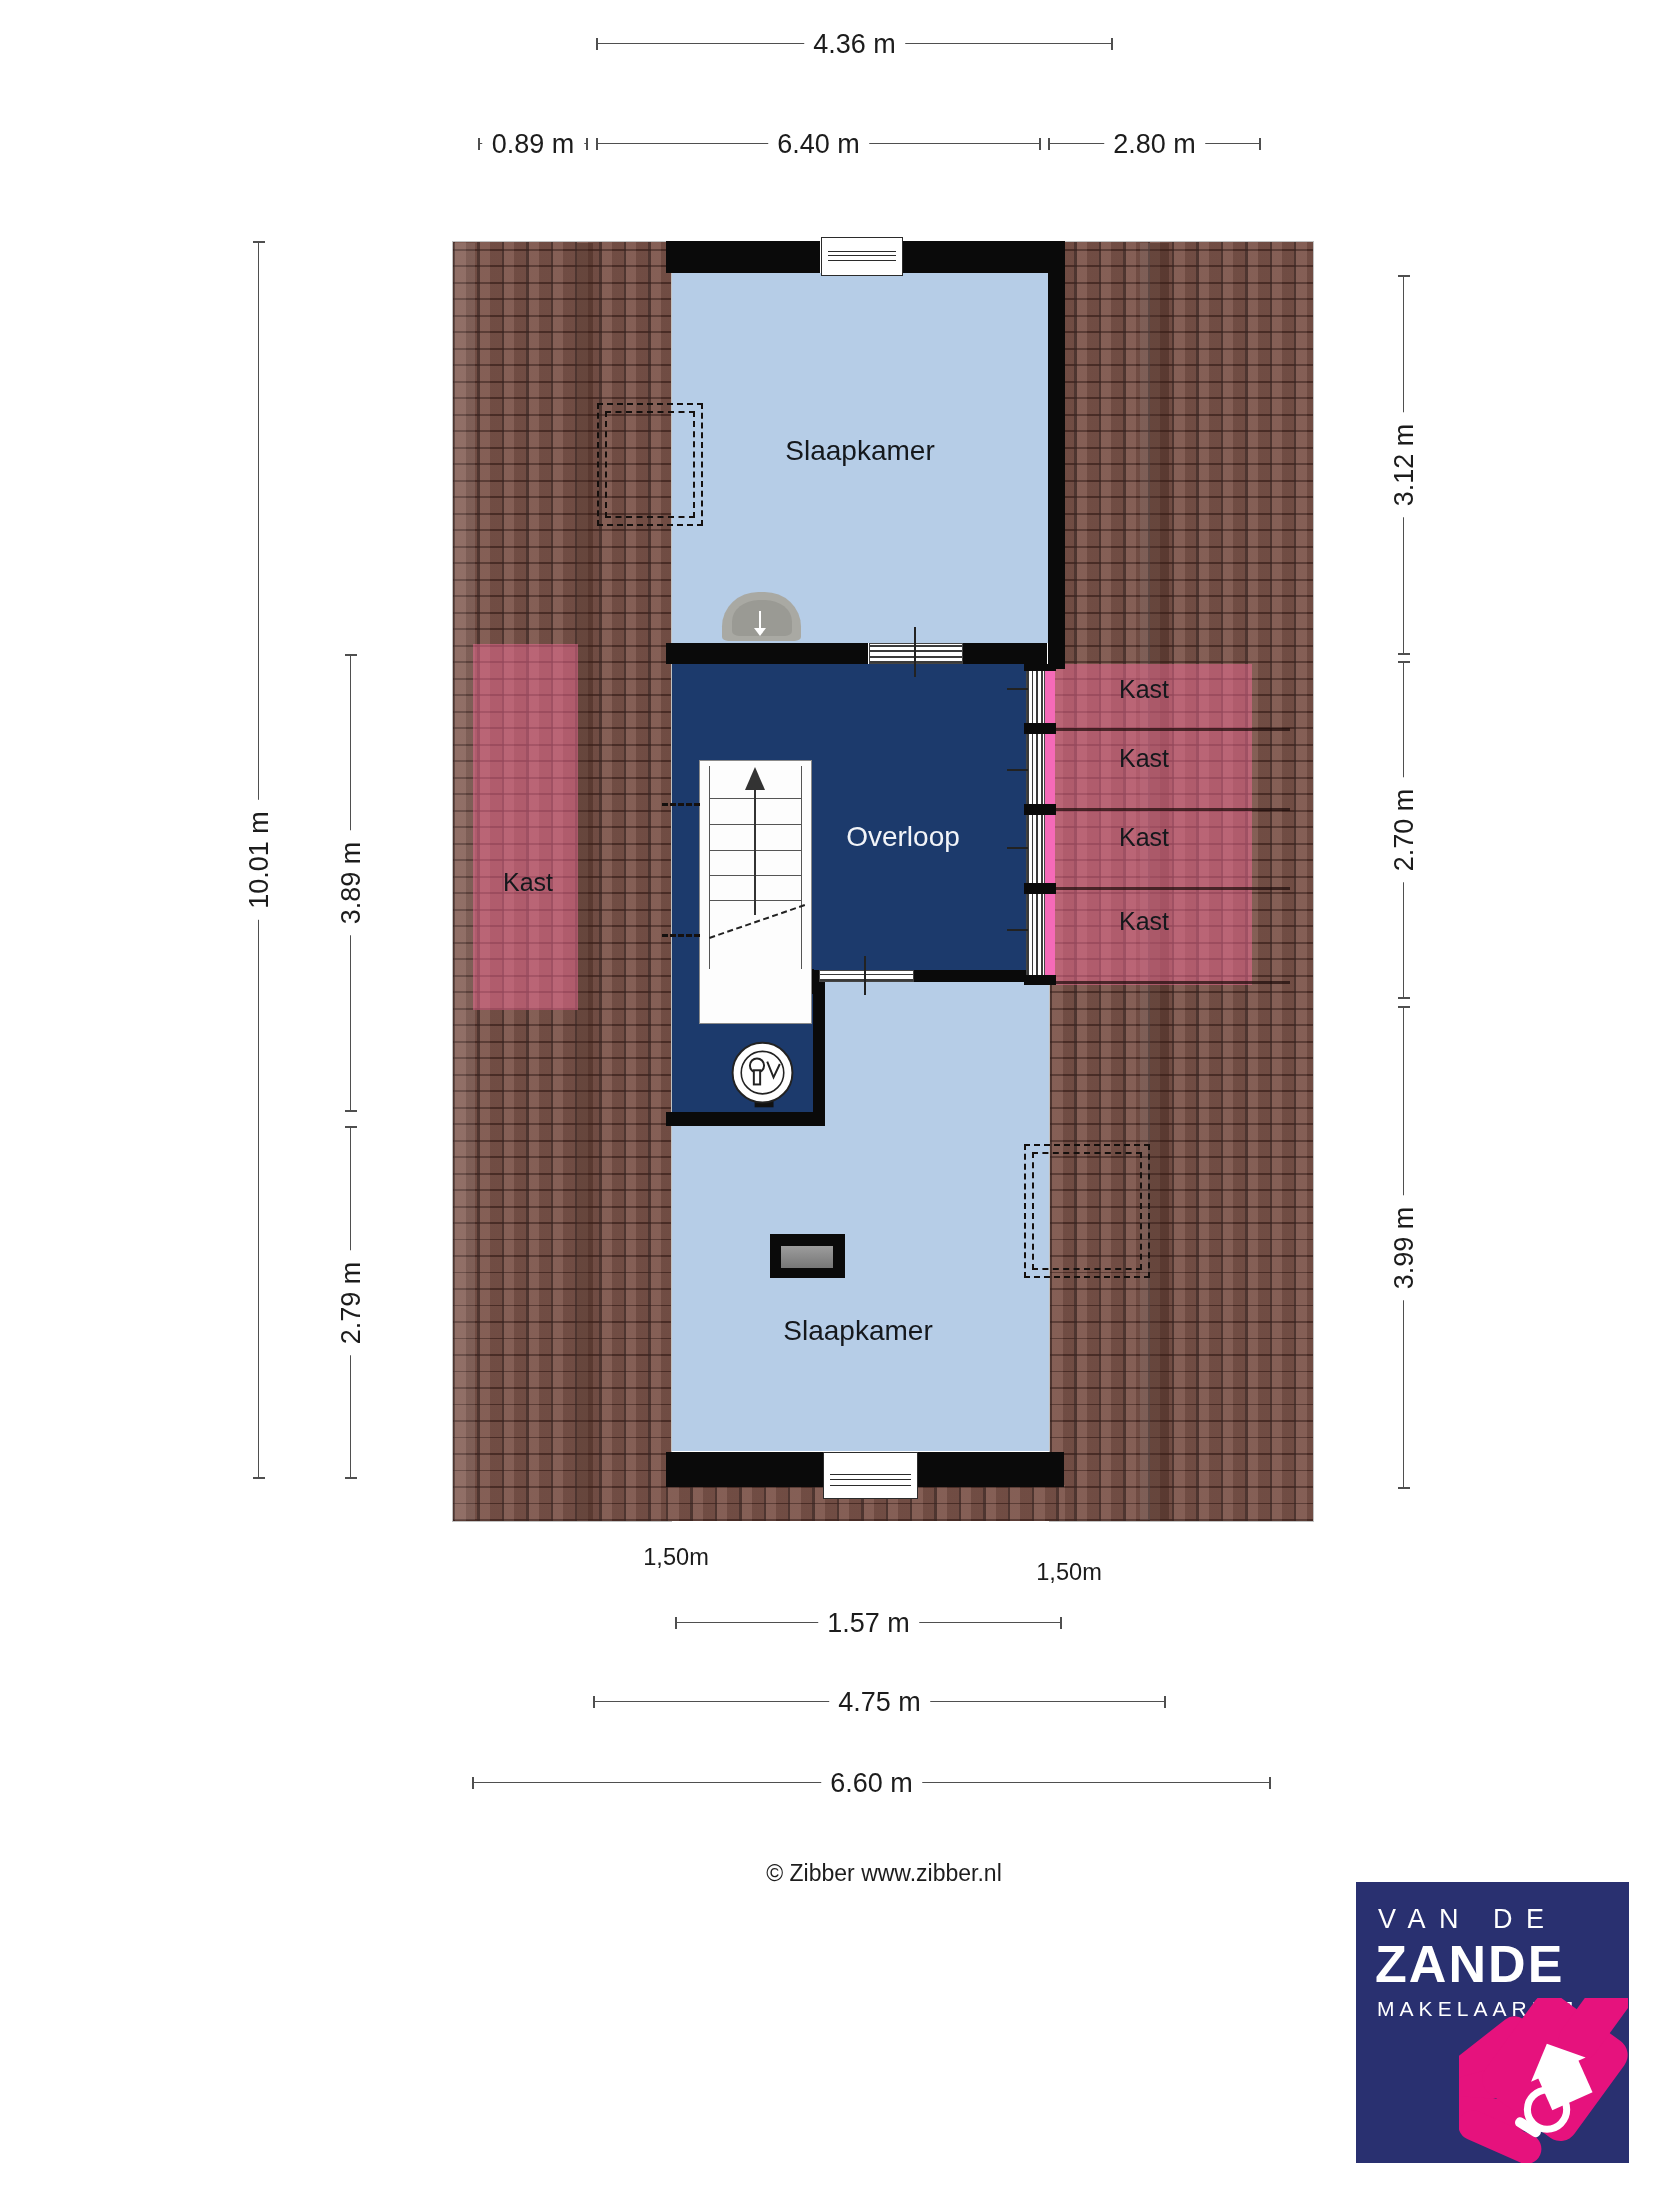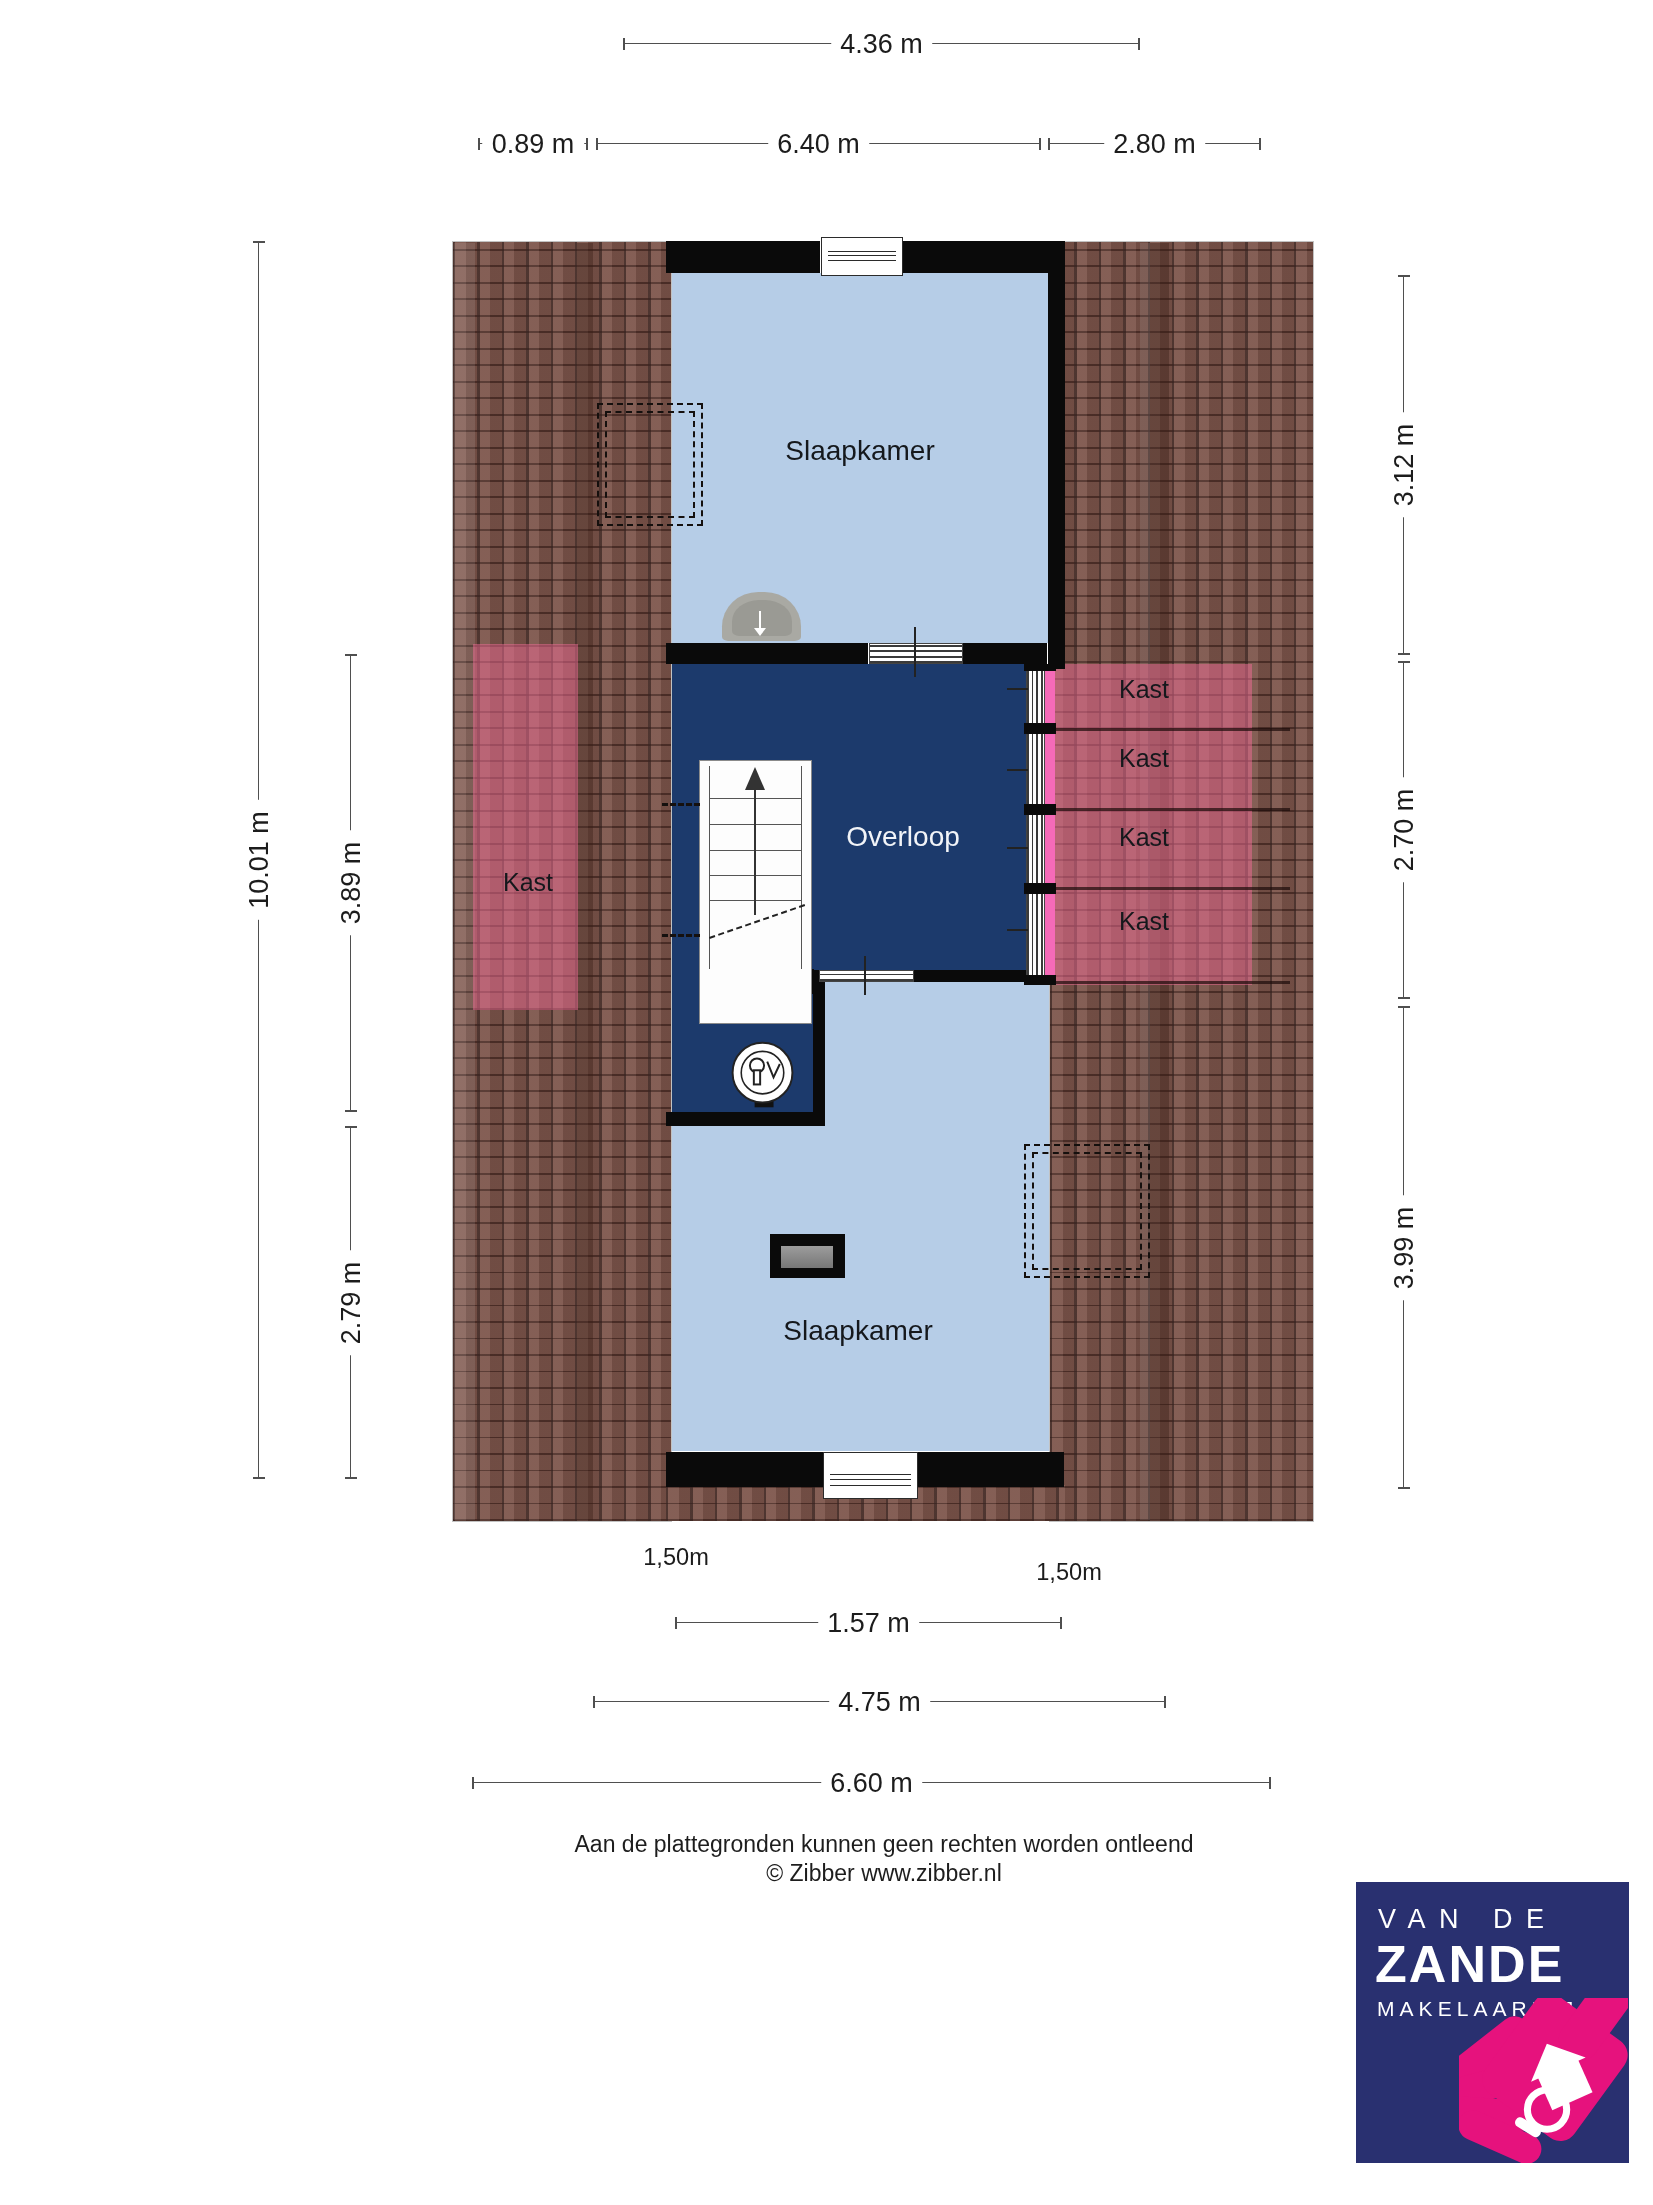--- a/index.html
+++ b/index.html
@@ -198,21 +198,21 @@
 
   <div class="abs room-label" style="left:860px;top:451px;">Slaapkamer</div>
   <div class="abs room-label" style="left:903px;top:837px;color:#f2f4f8;">Overloop</div>
   <div class="abs room-label" style="left:858px;top:1331px;">Slaapkamer</div>
   <div class="abs kast-label" style="left:528px;top:882px;">Kast</div>
   <div class="abs kast-label" style="left:1144px;top:689px;">Kast</div>
   <div class="abs kast-label" style="left:1144px;top:758px;">Kast</div>
   <div class="abs kast-label" style="left:1144px;top:837px;">Kast</div>
   <div class="abs kast-label" style="left:1144px;top:921px;">Kast</div>
 
-  <div class="abs dim-h" style="left:623px;top:43px;width:517px;">
+  <div class="abs dim-h" style="left:596px;top:43px;width:517px;">
     <span class="dim-label">4.36 m</span>
   </div>
   <div class="abs dim-h" style="left:478px;top:143px;width:110px;">
     <span class="dim-label">0.89 m</span>
   </div>
   <div class="abs dim-h" style="left:596px;top:143px;width:445px;">
     <span class="dim-label">6.40 m</span>
   </div>
   <div class="abs dim-h" style="left:1048px;top:143px;width:213px;">
     <span class="dim-label">2.80 m</span>
@@ -244,21 +244,20 @@
   <div class="abs dim-h" style="left:675px;top:1622px;width:387px;">
     <span class="dim-label">1.57 m</span>
   </div>
   <div class="abs dim-h" style="left:593px;top:1701px;width:573px;">
     <span class="dim-label">4.75 m</span>
   </div>
   <div class="abs dim-h" style="left:472px;top:1782px;width:799px;">
     <span class="dim-label">6.60 m</span>
   </div>
 
-  <div class="abs footer-text" style="left:884px;top:1831px;">Aan de plattegronden kunnen geen rechten worden ontleend</div>
   <div class="abs footer-text" style="left:884px;top:1860px;">© Zibber www.zibber.nl</div>
 
   <div class="abs logo" style="left:1356px;top:1882px;width:273px;height:281px;">
     <div class="abs logo-top" style="left:22px;top:22px;">VAN DE</div>
     <div class="abs logo-name" style="left:19px;top:52px;">ZANDE</div>
     <div class="abs logo-sub" style="left:21px;top:115px;">MAKELAARDIJ</div>
     <div class="abs" style="left:103px;top:116px;width:169px;height:169px;">
       <svg width="169" height="169" viewBox="0 0 215 215">
         <g fill="#e6127d">
           <rect x="-20" y="48" width="118" height="38" rx="19" transform="rotate(-38 39 67)"></rect>

